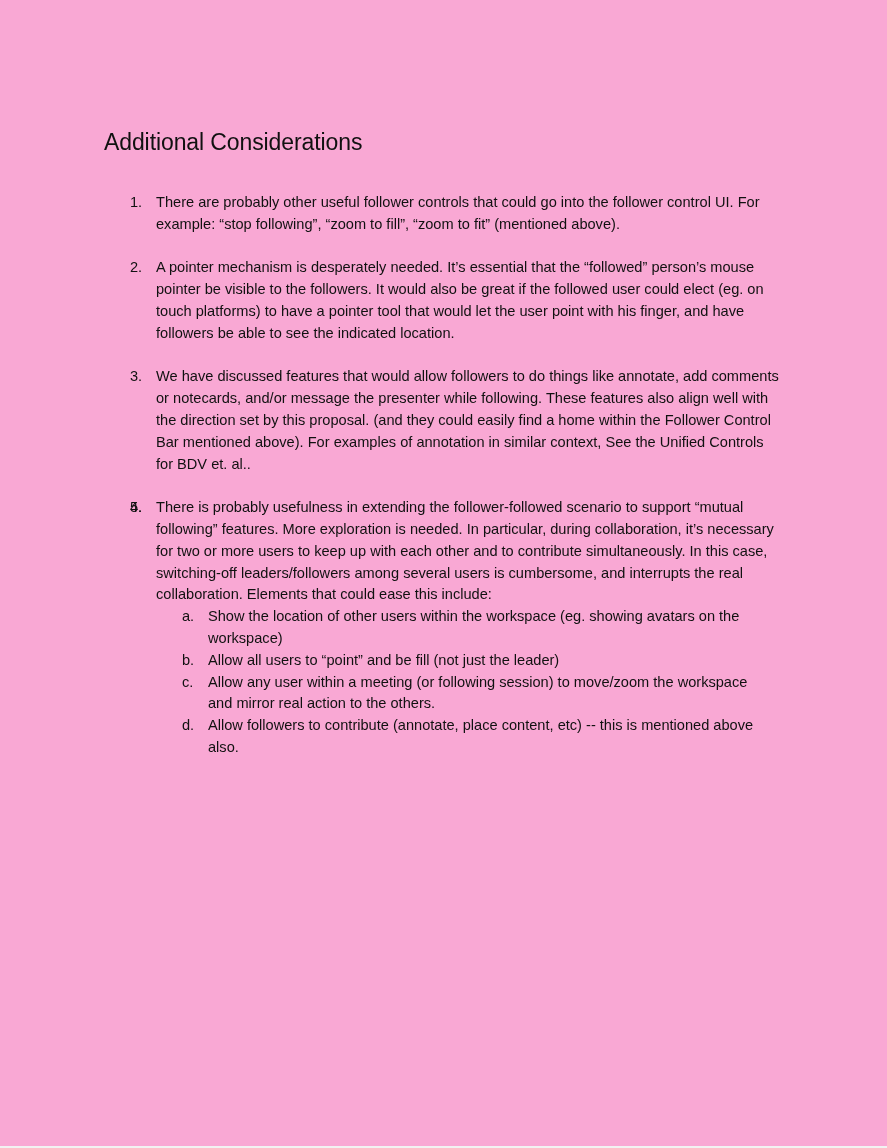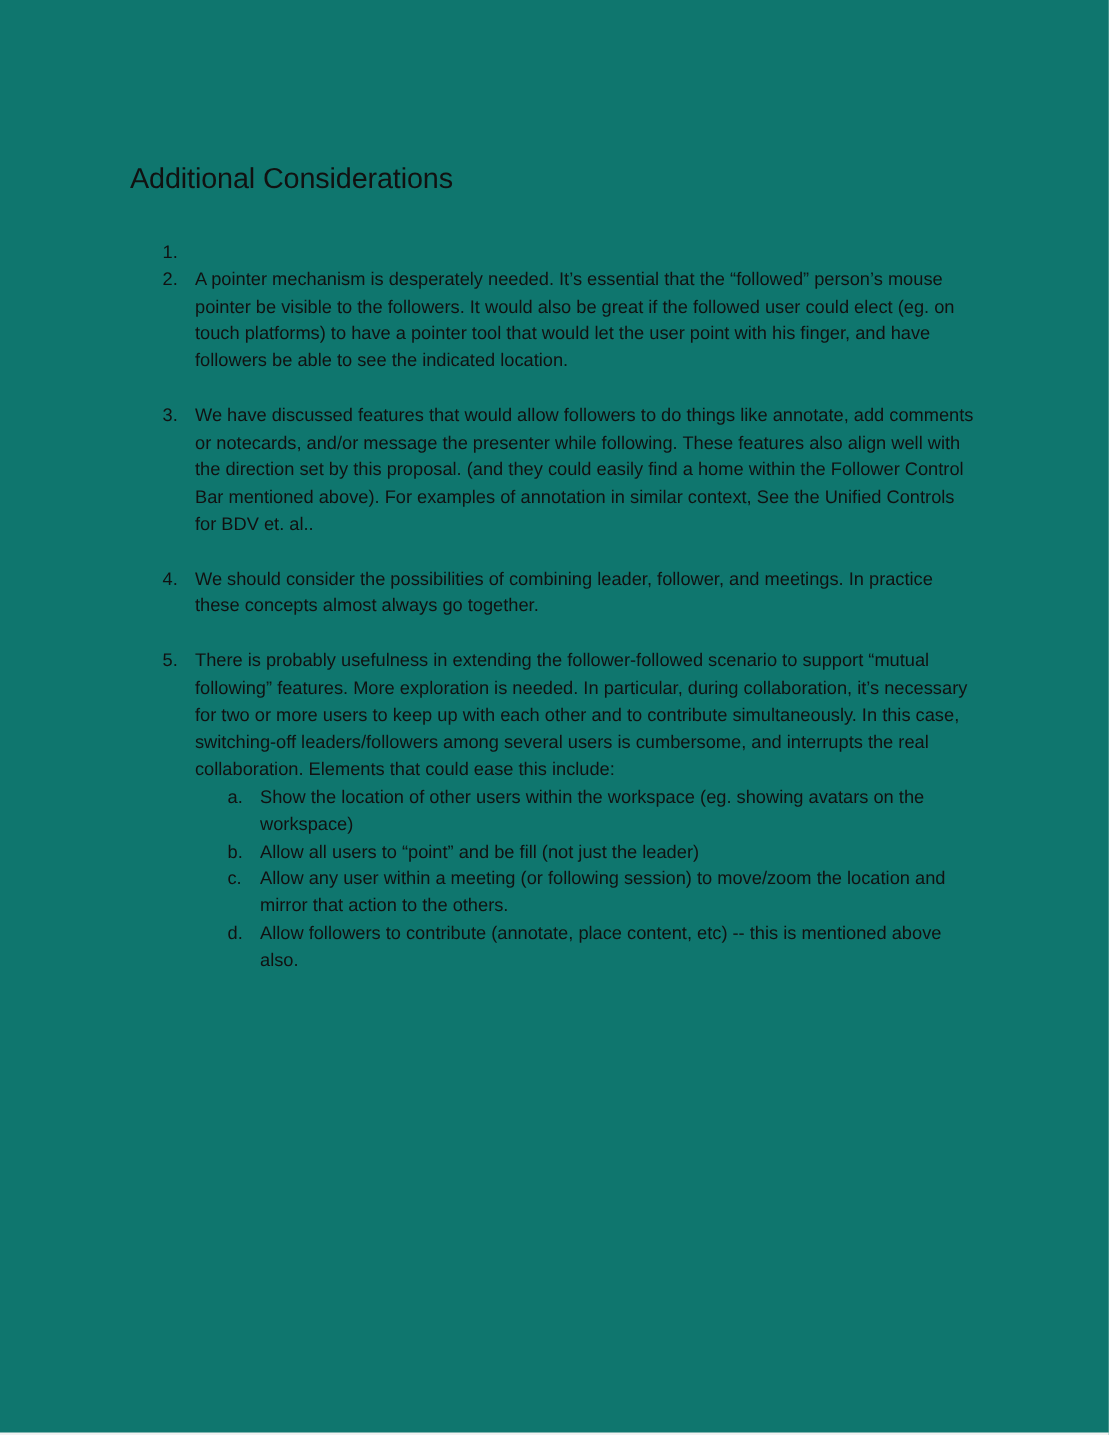--- a/index.html
+++ b/index.html
@@ -13,21 +13,21 @@
       position: relative;
       overflow: hidden;
       font-family: "Liberation Sans", sans-serif;
       color: #111111;
     }
     .page {
       position: absolute;
       left: 0; top: 0;
       width: 887px;
       height: 1146px;
-      background: #0f766e;
+      background: #f9a8d4;
       border-bottom: 2px solid #f2f2f2;
     }
     .heading {
       position: absolute;
       left: 104px;
       top: 129px;
       font-size: 23px;
       font-weight: normal;
       margin: 0;
       letter-spacing: -0.1px;
@@ -73,48 +73,48 @@
   </style>
 </head>
 <body>
 
 <div class="page">
   <h1 class="heading">Additional Considerations</h1>
 
   <ol class="list">
     <li class="item">
       <span class="num">1.</span>
+      <span>There are probably other useful follower controls that could go into the follower control UI.  For example:  “stop following”, “zoom to fill”, “zoom to fit” (mentioned above).</span>
     </li>
     <li class="item">
       <span class="num">2.</span>
       <span>A pointer mechanism is desperately needed.  It’s essential that the “followed” person’s mouse pointer be visible to the followers.  It would also be great if the followed user could elect (eg. on touch platforms) to have a pointer tool that would let the user point with his finger, and have followers be able to see the indicated location.</span>
     </li>
     <li class="item">
       <span class="num">3.</span>
       <span>We have discussed features that would allow followers to do things like annotate, add comments or notecards, and/or message the presenter while following.  These features also align well with the direction set by this proposal.  (and they could easily find a home within the Follower Control Bar mentioned above).  For examples of annotation in similar context, See the Unified Controls for BDV et. al..</span>
     </li>
     <li class="item">
       <span class="num">4.</span>
-      <span>We should consider the possibilities of combining leader, follower, and meetings.  In practice these concepts almost always go together.</span>
     </li>
     <li class="item">
       <span class="num">5.</span>
       <span>There is probably usefulness in extending the follower-followed scenario to support “mutual following” features.  More exploration is needed.  In particular, during collaboration, it’s necessary for two or more users to keep up with each other and to contribute simultaneously.  In this case, switching-off leaders/followers among several users is cumbersome, and interrupts the real collaboration.  Elements that could ease this include:</span>
       <ol class="sublist">
         <li class="subitem">
           <span class="num">a.</span>
           <span>Show the location of other users within the workspace (eg. showing avatars on the workspace)</span>
         </li>
         <li class="subitem">
           <span class="num">b.</span>
           <span>Allow all users to “point” and be fill (not just the leader)</span>
         </li>
         <li class="subitem">
           <span class="num">c.</span>
-          <span>Allow any user within a meeting (or following session) to move/zoom the location and mirror that action to the others.</span>
+          <span>Allow any user within a meeting (or following session) to move/zoom the workspace and mirror real action to the others.</span>
         </li>
         <li class="subitem">
           <span class="num">d.</span>
           <span>Allow followers to contribute (annotate, place content, etc) -- this is mentioned above also.</span>
         </li>
       </ol>
     </li>
   </ol>
 </div>
 

